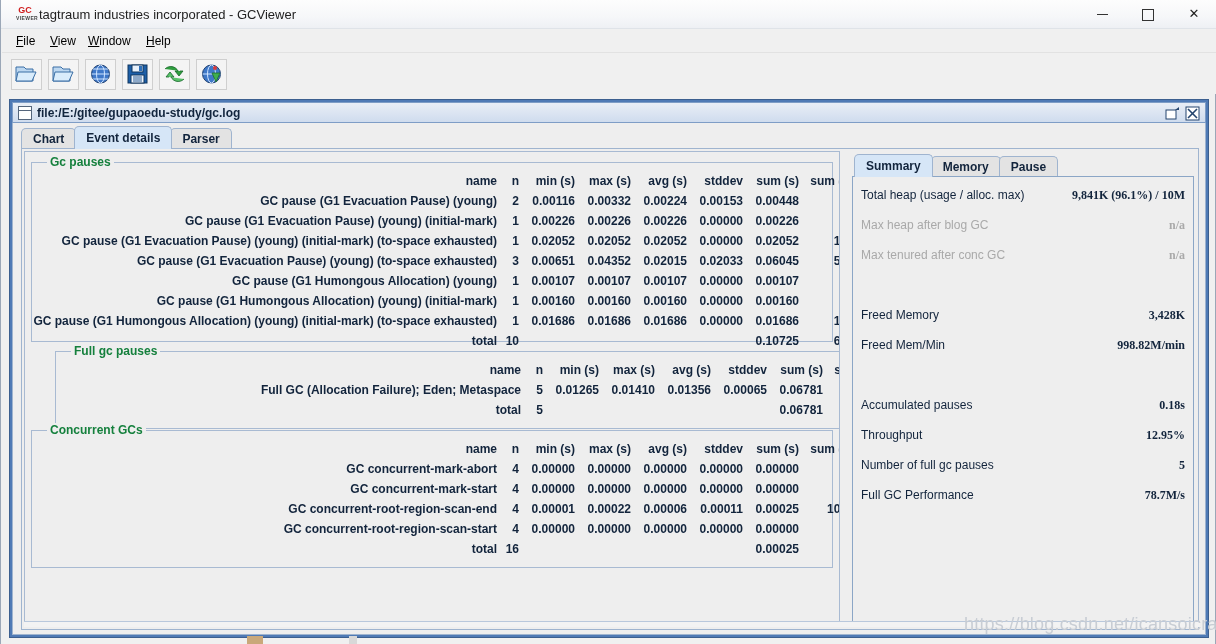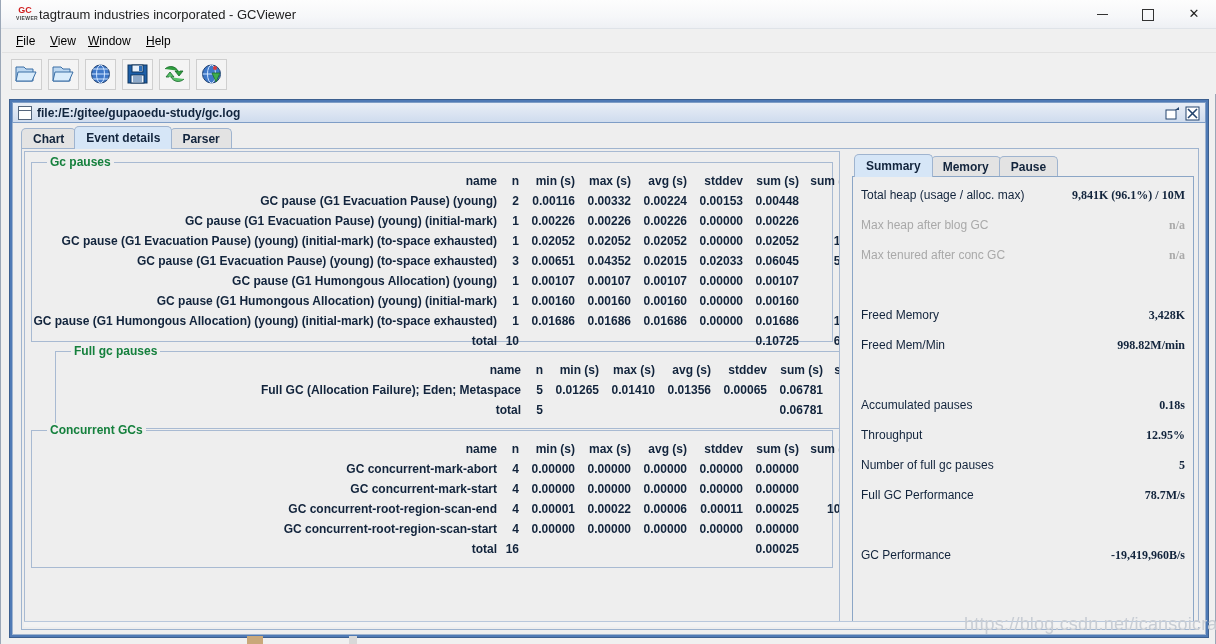--- a/index.html
+++ b/index.html
@@ -836,24 +836,20 @@
               <span class="sum-value">12.95%</span>
             </div>
             <div class="sum-row" style="top:274px">
               <span class="sum-label">Number of full gc pauses</span>
               <span class="sum-value">5</span>
             </div>
             <div class="sum-row" style="top:304px">
               <span class="sum-label">Full GC Performance</span>
               <span class="sum-value">78.7M/s</span>
             </div>
-            <div class="sum-row" style="top:364px">
-              <span class="sum-label">GC Performance</span>
-              <span class="sum-value">-19,419,960B/s</span>
-            </div>
             <div id="scrollbar-v"></div>
           </div>
         </div>
 
         <div id="hscroll"></div>
 
       </div>
     </div>
   </div>
 

